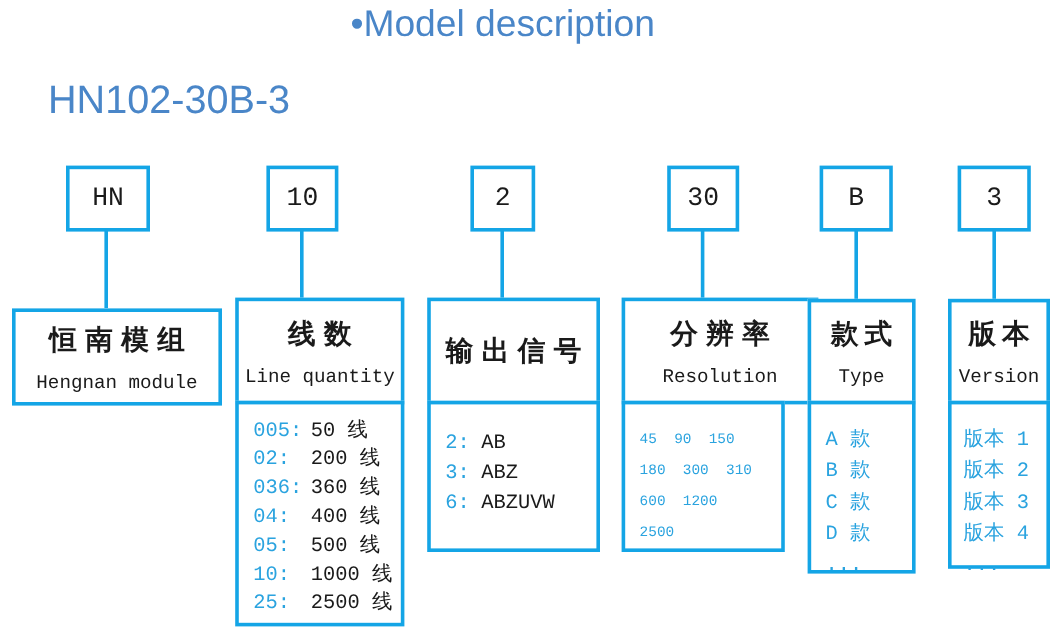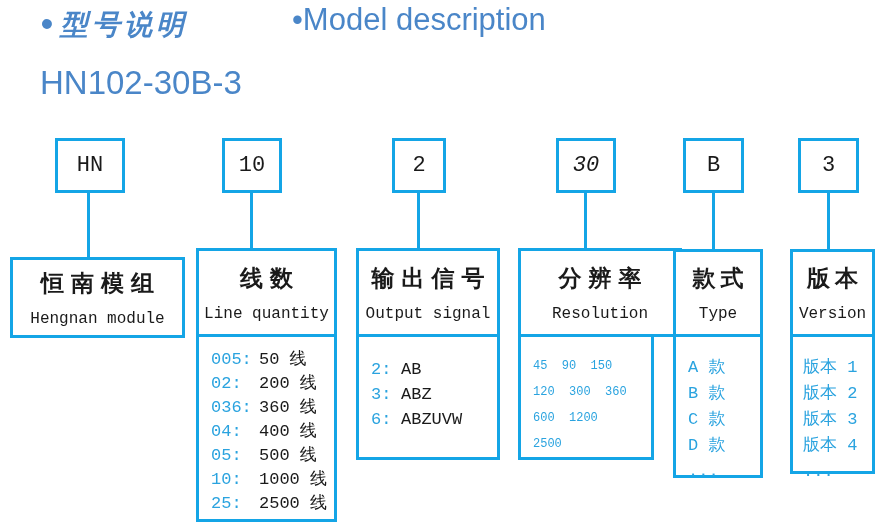--- a/index.html
+++ b/index.html
@@ -104,28 +104,27 @@
   .lst-type { padding: 18px 0 0 12px; }
   .lst-type .row { font-size: 17px; line-height: 26px; }
   .lst-ver { padding: 18px 0 0 10px; text-align: center; }
   .lst-ver .row { font-size: 17px; line-height: 26px; }
 </style>
 </head>
 <body>
 
 <div class="page">
 
-  <div class="title-zh">•型号说明</div>
   <div class="title-en">•Model description</div>
   <div class="model-number">HN102-30B-3</div>
 
   <div class="code-box" style="left:55px;width:70px;">HN</div>
   <div class="code-box" style="left:222px;width:60px;">10</div>
   <div class="code-box" style="left:392px;width:54px;">2</div>
-  <div class="code-box" style="left:556px;width:60px;font-style:italic;">30</div>
+  <div class="code-box" style="left:556px;width:60px;">30</div>
   <div class="code-box" style="left:683px;width:61px;">B</div>
   <div class="code-box" style="left:798px;width:61px;">3</div>
 
   <div class="vline" style="left:87px;top:191px;height:66px;"></div>
   <div class="vline" style="left:250px;top:191px;height:58px;"></div>
   <div class="vline" style="left:417px;top:191px;height:58px;"></div>
   <div class="vline" style="left:584px;top:191px;height:58px;"></div>
   <div class="vline" style="left:712px;top:191px;height:59px;"></div>
   <div class="vline" style="left:827px;top:191px;height:59px;"></div>
 
@@ -143,35 +142,34 @@
     <div class="row"><span class="k">02:</span><span class="v">200 线</span></div>
     <div class="row"><span class="k">036:</span><span class="v">360 线</span></div>
     <div class="row"><span class="k">04:</span><span class="v">400 线</span></div>
     <div class="row"><span class="k">05:</span><span class="v">500 线</span></div>
     <div class="row"><span class="k">10:</span><span class="v">1000 线</span></div>
     <div class="row"><span class="k">25:</span><span class="v">2500 线</span></div>
   </div>
 
   <div class="hdr" style="left:356px;top:248px;width:144px;height:89px;">
     <div class="zh">输出信号</div>
-    <div class="en">Output signal</div>
   </div>
   <div class="lst lst-signal" style="left:356px;top:334px;width:144px;height:126px;">
     <div class="row"><span class="k">2:</span><span class="v">AB</span></div>
     <div class="row"><span class="k">3:</span><span class="v">ABZ</span></div>
     <div class="row"><span class="k">6:</span><span class="v">ABZUVW</span></div>
   </div>
 
   <div class="hdr" style="left:518px;top:248px;width:164px;height:89px;">
     <div class="zh">分辨率</div>
     <div class="en">Resolution</div>
   </div>
   <div class="lst lst-res" style="left:518px;top:334px;width:136px;height:126px;">
     <div class="row blue">45  90  150</div>
-    <div class="row blue">120  300  360</div>
+    <div class="row blue">180  300  310</div>
     <div class="row blue">600  1200</div>
     <div class="row blue">2500</div>
   </div>
 
   <div class="hdr" style="left:673px;top:249px;width:90px;height:88px;">
     <div class="zh" style="letter-spacing:5px;text-indent:5px;">款式</div>
     <div class="en">Type</div>
   </div>
   <div class="lst lst-type" style="left:673px;top:334px;width:90px;height:144px;">
     <div class="row blue">A 款</div>

